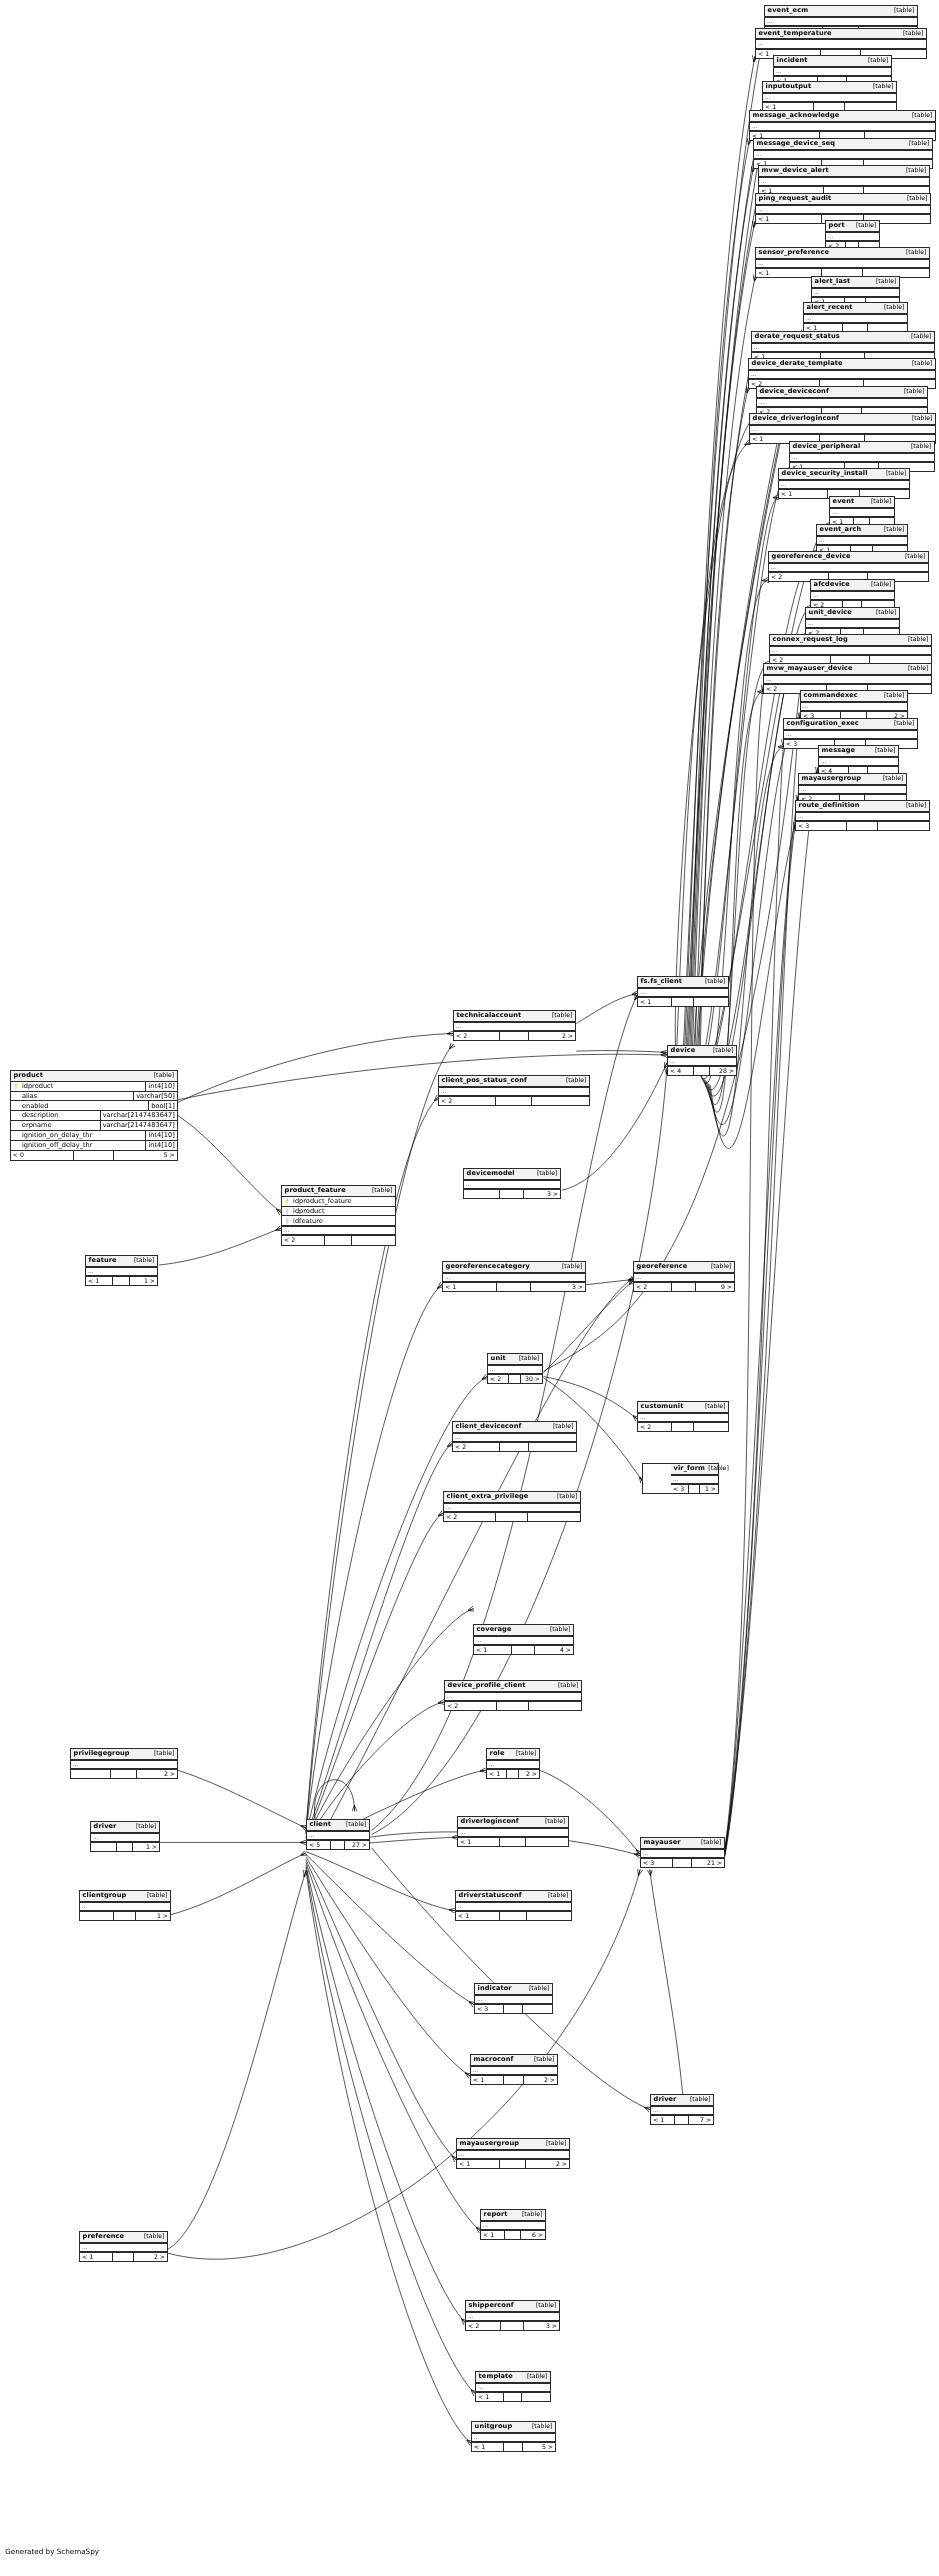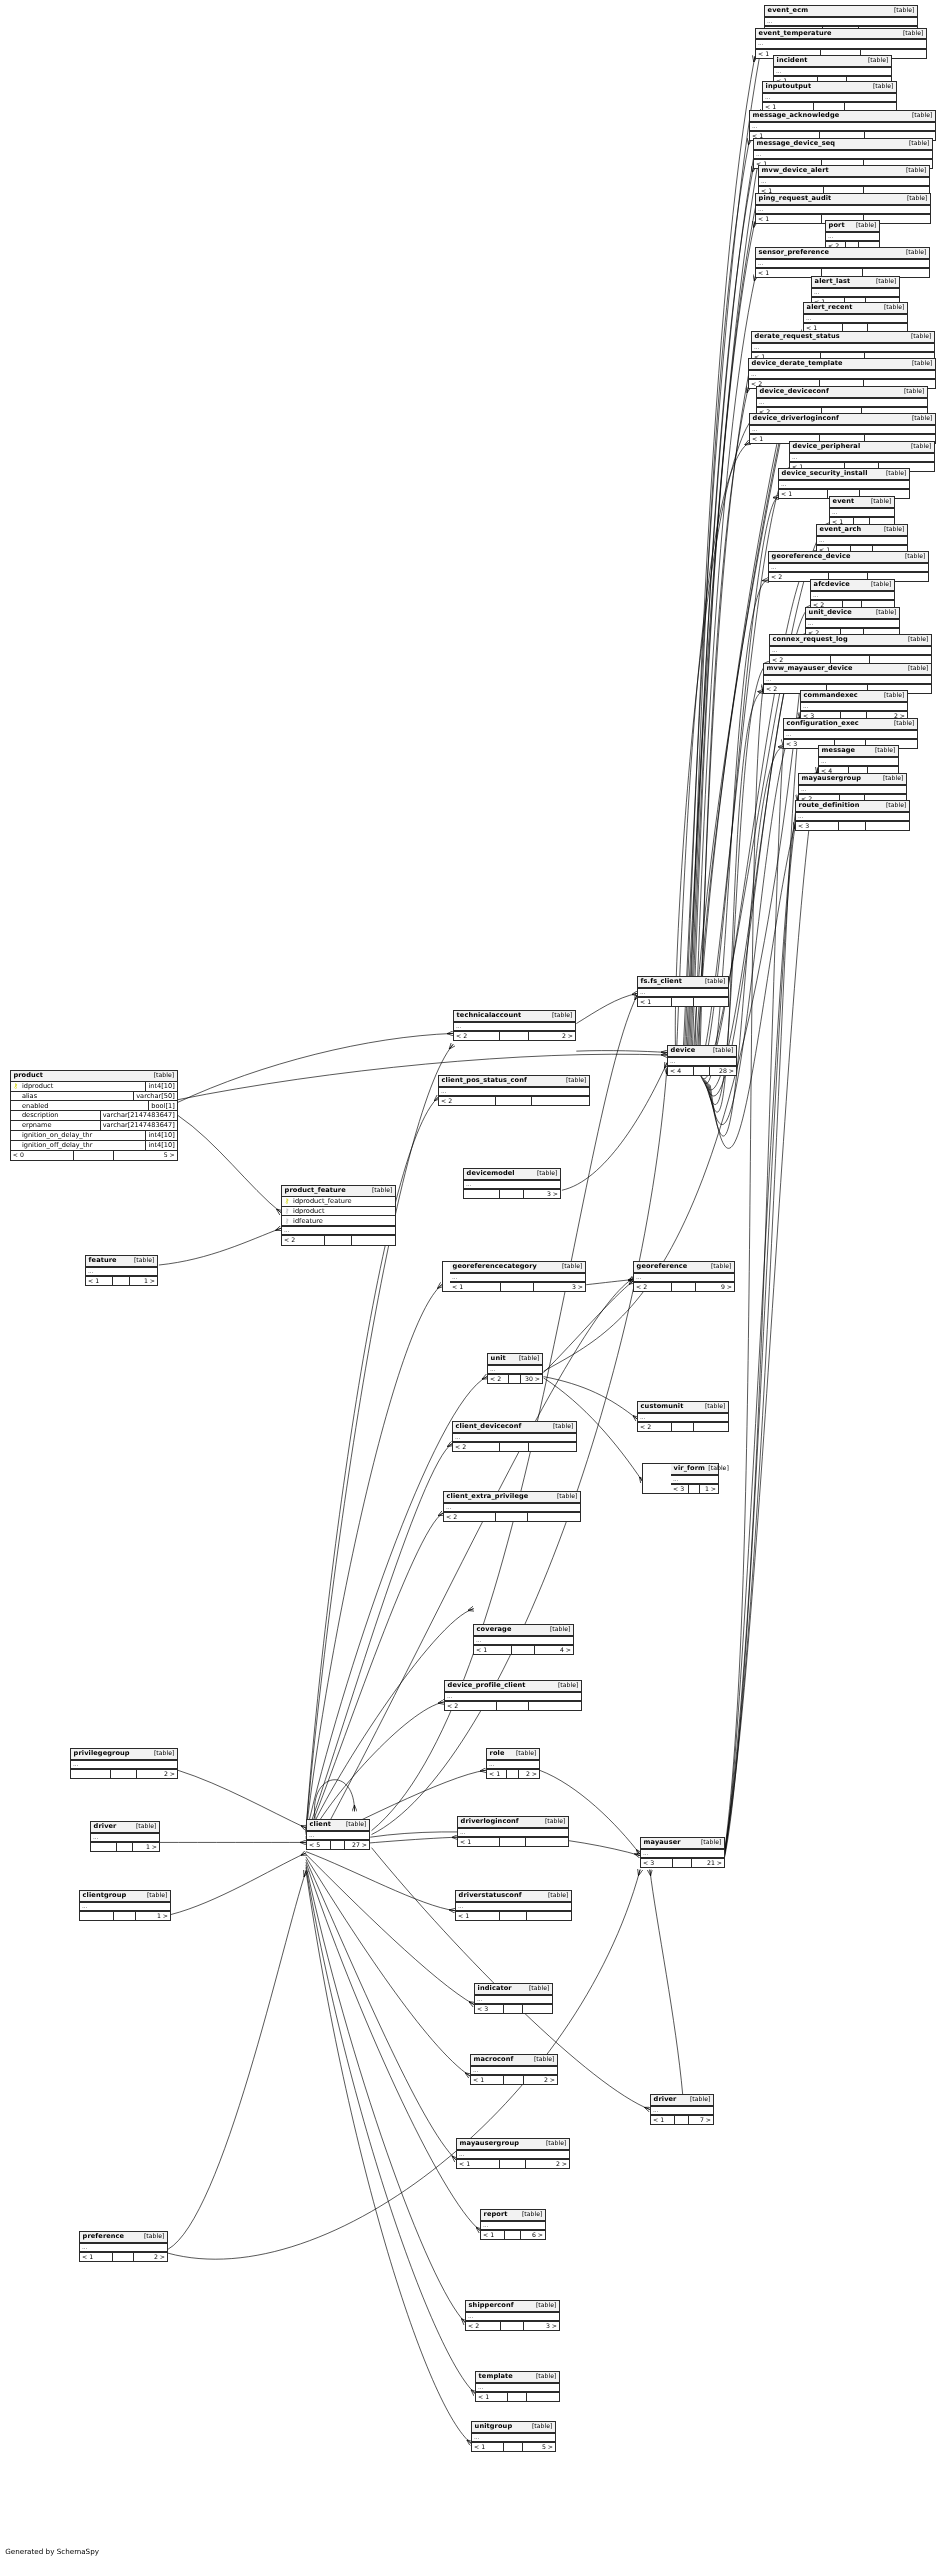--- a/index.html
+++ b/index.html
@@ -631,21 +631,21 @@
         </div>
         <div class="tbl-body">
           <div class="ellipsis-row">...</div>
         </div>
         <div class="tbl-foot">
           <div class="foot-cell foot-l">&lt; 2</div>
           <div class="foot-cell foot-m"></div>
           <div class="foot-cell foot-r"></div>
         </div>
       </div>
-      <div class="tbl" style="left: 795px; top: 800px; width: 115px;">
+      <div class="tbl" style="left: 795px; top: 800px; width: 135px;">
         <div class="tbl-title">
           <span class="tbl-name">route_definition</span>
           <span class="tbl-tag">[table]</span>
         </div>
         <div class="tbl-body">
           <div class="ellipsis-row">...</div>
         </div>
         <div class="tbl-foot">
           <div class="foot-cell foot-l">&lt; 3</div>
           <div class="foot-cell foot-m"></div>
@@ -803,21 +803,21 @@
             <span class="col-name">idfeature</span>
           </div>
           <div class="ellipsis-row">...</div>
         </div>
         <div class="tbl-foot">
           <div class="foot-cell foot-l">&lt; 2</div>
           <div class="foot-cell foot-m"></div>
           <div class="foot-cell foot-r"></div>
         </div>
       </div>
-      <div class="tbl" style="left: 442px; top: 1261px; width: 144px; padding-left: 7px;">
+      <div class="tbl" style="left: 442px; top: 1261px; width: 144px;">
         <div class="tbl-title">
           <span class="tbl-name">georeferencecategory</span>
           <span class="tbl-tag">[table]</span>
         </div>
         <div class="tbl-body">
           <div class="ellipsis-row">...</div>
         </div>
         <div class="tbl-foot">
           <div class="foot-cell foot-l">&lt; 1</div>
           <div class="foot-cell foot-m"></div>
@@ -1069,21 +1069,21 @@
         </div>
         <div class="tbl-body">
           <div class="ellipsis-row">...</div>
         </div>
         <div class="tbl-foot">
           <div class="foot-cell foot-l">&lt; 2</div>
           <div class="foot-cell foot-m"></div>
           <div class="foot-cell foot-r">3 &gt;</div>
         </div>
       </div>
-      <div class="tbl" style="left: 475px; top: 2371px; width: 85px;">
+      <div class="tbl" style="left: 475px; top: 2371px; width: 76px;">
         <div class="tbl-title">
           <span class="tbl-name">template</span>
           <span class="tbl-tag">[table]</span>
         </div>
         <div class="tbl-body">
           <div class="ellipsis-row">...</div>
         </div>
         <div class="tbl-foot">
           <div class="foot-cell foot-l">&lt; 1</div>
           <div class="foot-cell foot-m"></div>

